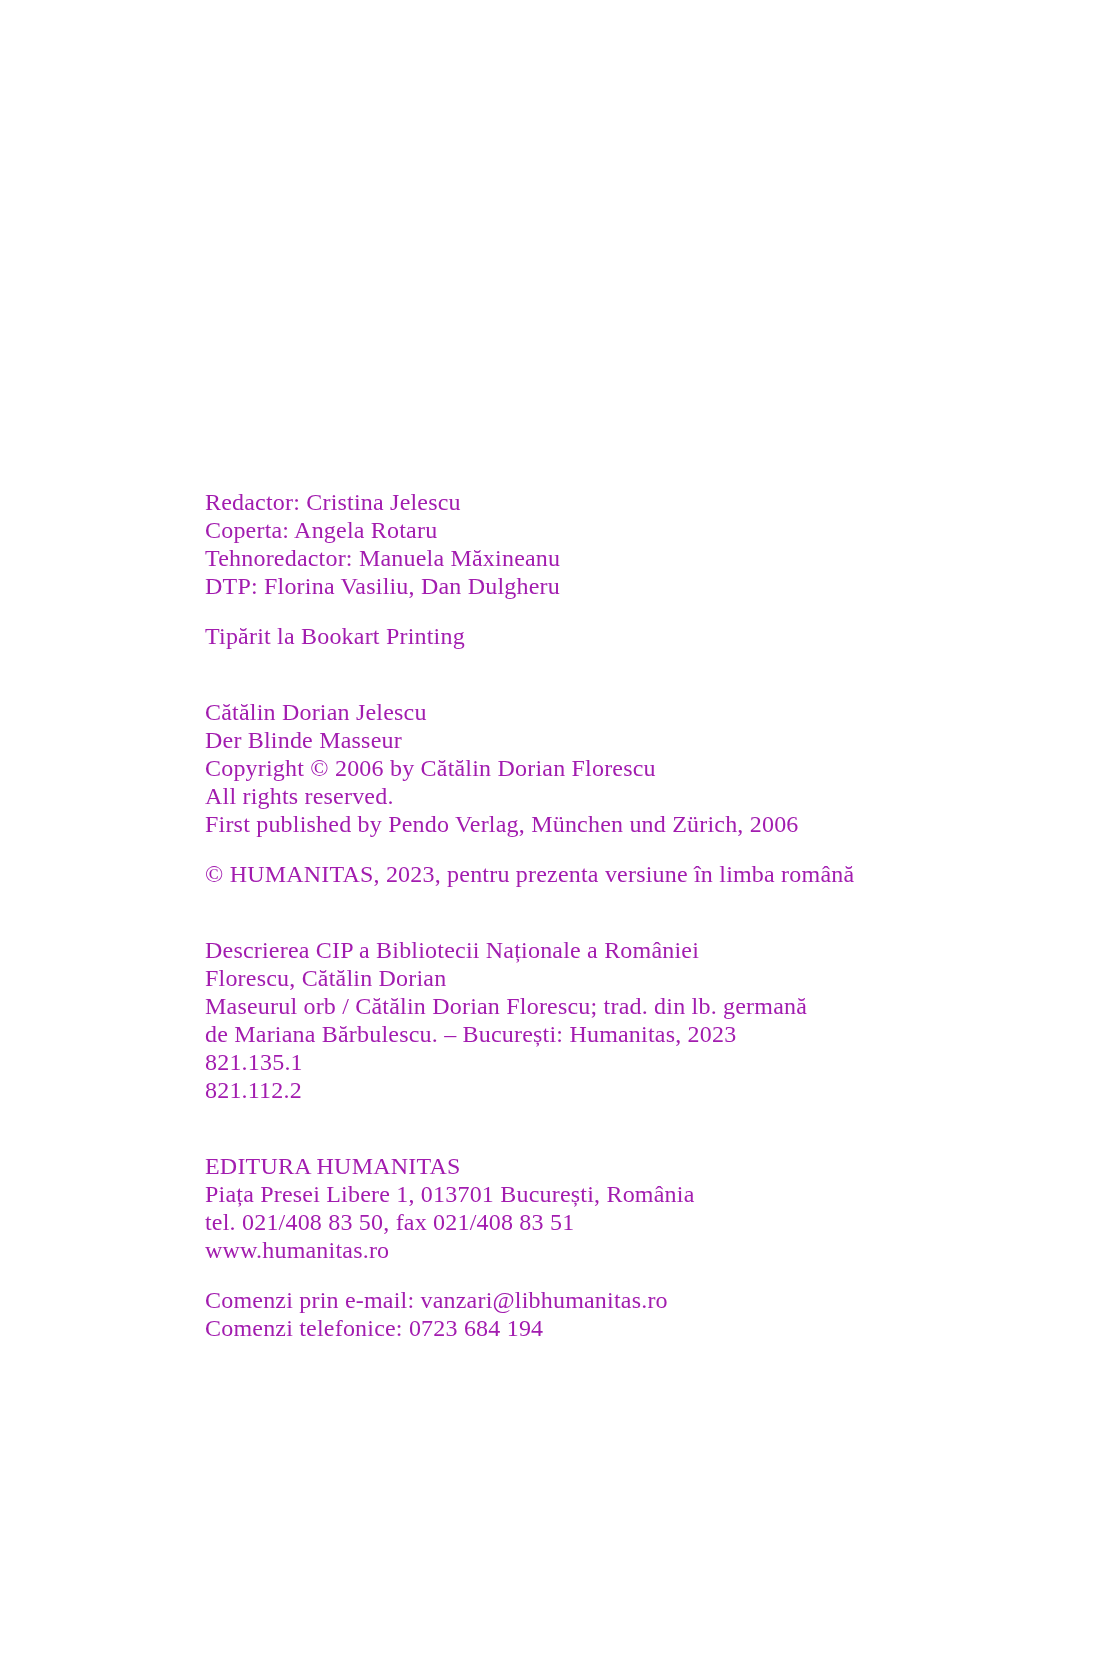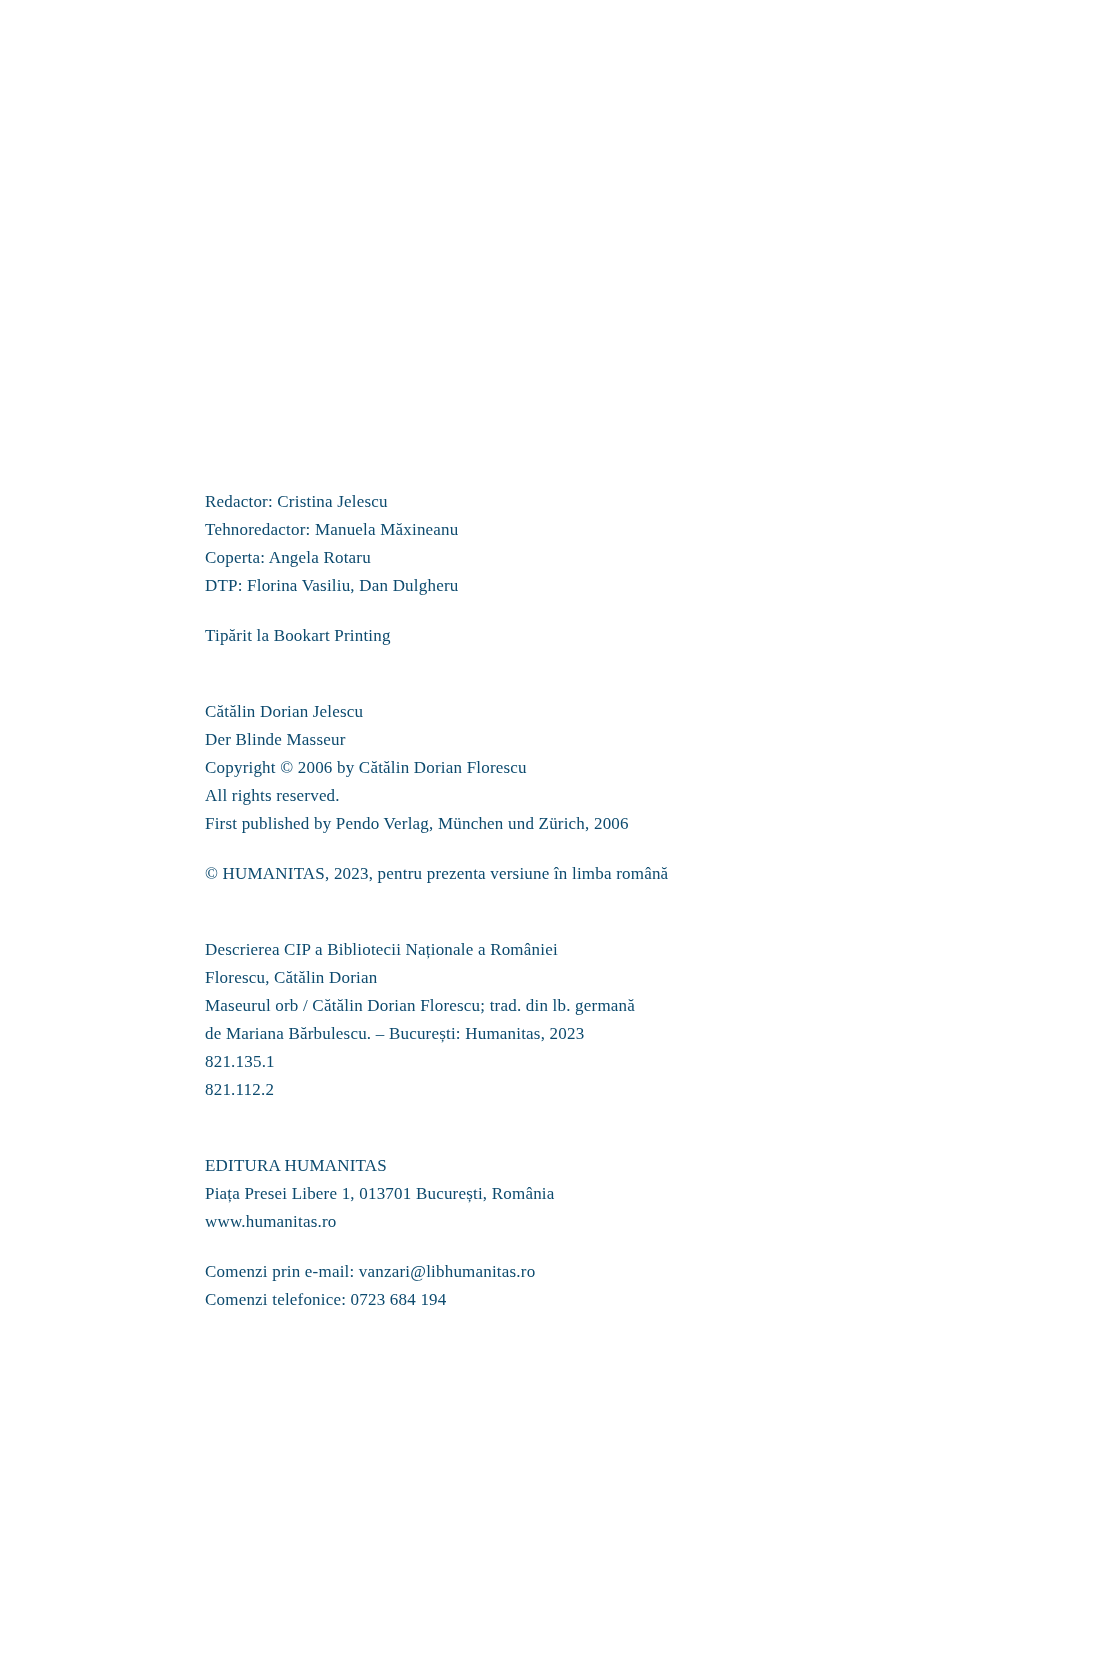--- a/index.html
+++ b/index.html
@@ -17,41 +17,41 @@
     position: absolute;
     inset: 0;
     background: #ffffff;
     overflow: hidden;
   }
   .colophon {
     position: absolute;
     left: 205px;
     top: 488px;
     width: 840px;
-    color: #0c4a6e;
-    font-size: 17px;
+    color: #a21caf;
+    font-size: 24px;
     line-height: 28px;
     letter-spacing: 0.2px;
   }
   .block { display: block; }
   .gap-small { margin-top: 22px; }
   .gap-large { margin-top: 48px; }
   .line { white-space: nowrap; }
   .italic { }
 </style>
 </head>
 <body>
 
 <div class="page">
   <main class="colophon">
 
     <section class="block">
       <div class="line">Redactor: Cristina Jelescu</div>
+      <div class="line">Coperta: Angela Rotaru</div>
       <div class="line">Tehnoredactor: Manuela Măxineanu</div>
-      <div class="line">Coperta: Angela Rotaru</div>
       <div class="line">DTP: Florina Vasiliu, Dan Dulgheru</div>
     </section>
 
     <section class="block gap-small">
       <div class="line">Tipărit la Bookart Printing</div>
     </section>
 
     <section class="block gap-large">
       <div class="line">Cătălin Dorian Jelescu</div>
       <div class="line italic">Der Blinde Masseur</div>
@@ -69,20 +69,21 @@
       <div class="line">Florescu, Cătălin Dorian</div>
       <div class="line">Maseurul orb / Cătălin Dorian Florescu; trad. din lb. germană</div>
       <div class="line">de Mariana Bărbulescu. – București: Humanitas, 2023</div>
       <div class="line">821.135.1</div>
       <div class="line">821.112.2</div>
     </section>
 
     <section class="block gap-large">
       <div class="line">EDITURA HUMANITAS</div>
       <div class="line">Piața Presei Libere 1, 013701 București, România</div>
+      <div class="line">tel. 021/408 83 50, fax 021/408 83 51</div>
       <div class="line">www.humanitas.ro</div>
     </section>
 
     <section class="block gap-small">
       <div class="line">Comenzi prin e-mail: vanzari@libhumanitas.ro</div>
       <div class="line">Comenzi telefonice: 0723 684 194</div>
     </section>
 
   </main>
 </div>

